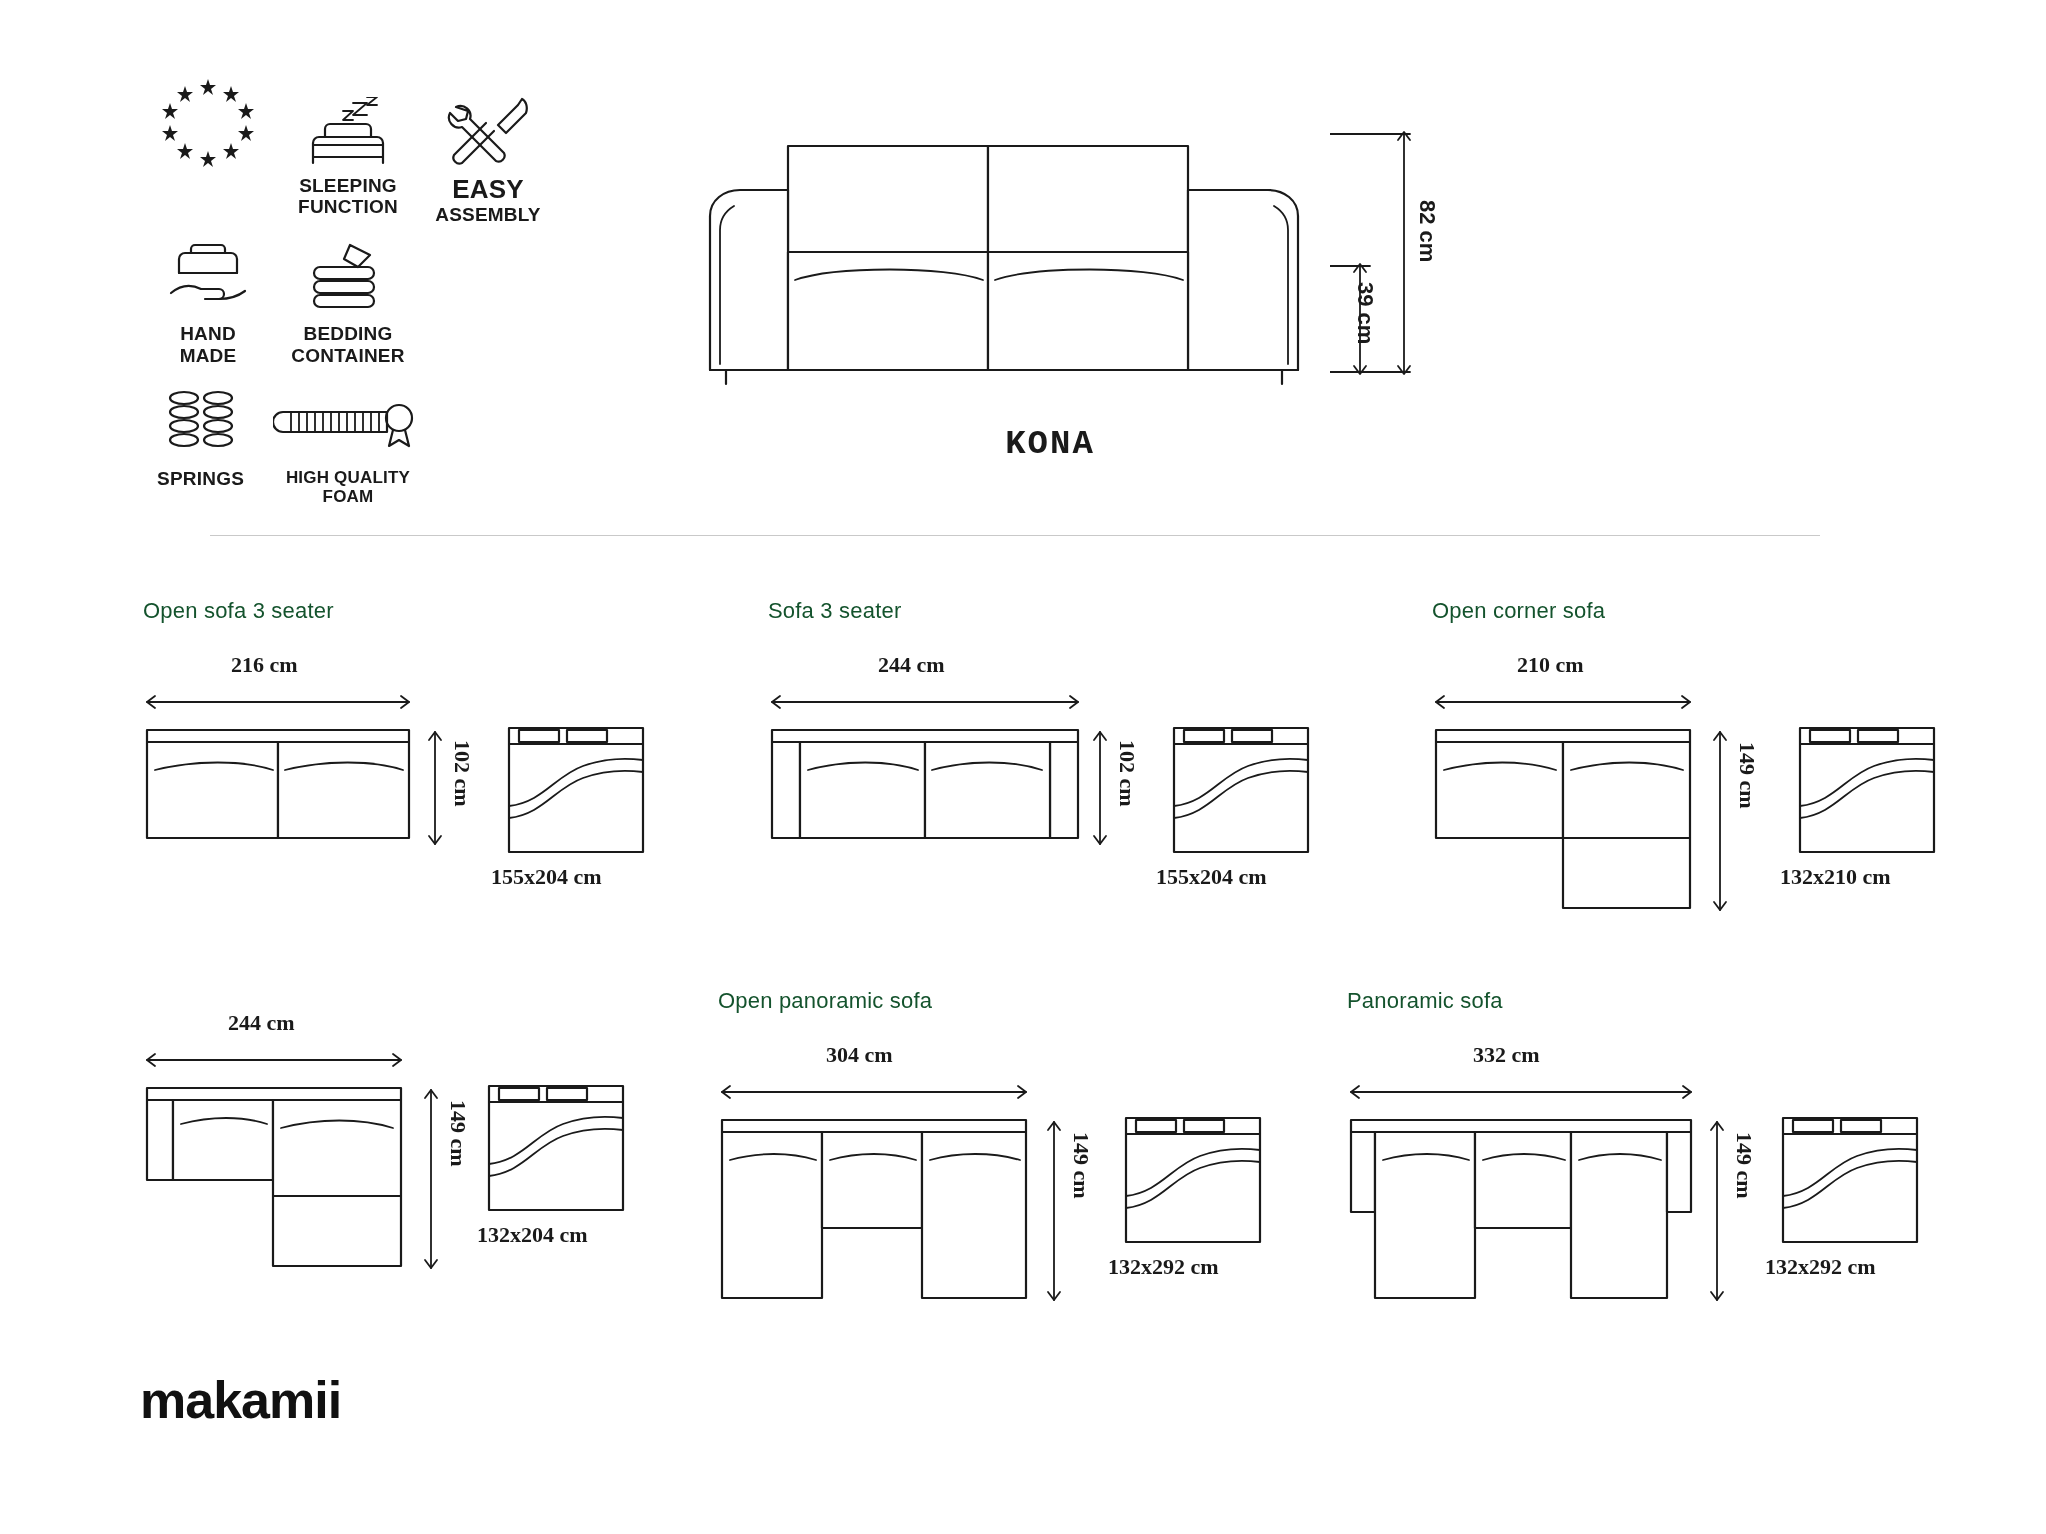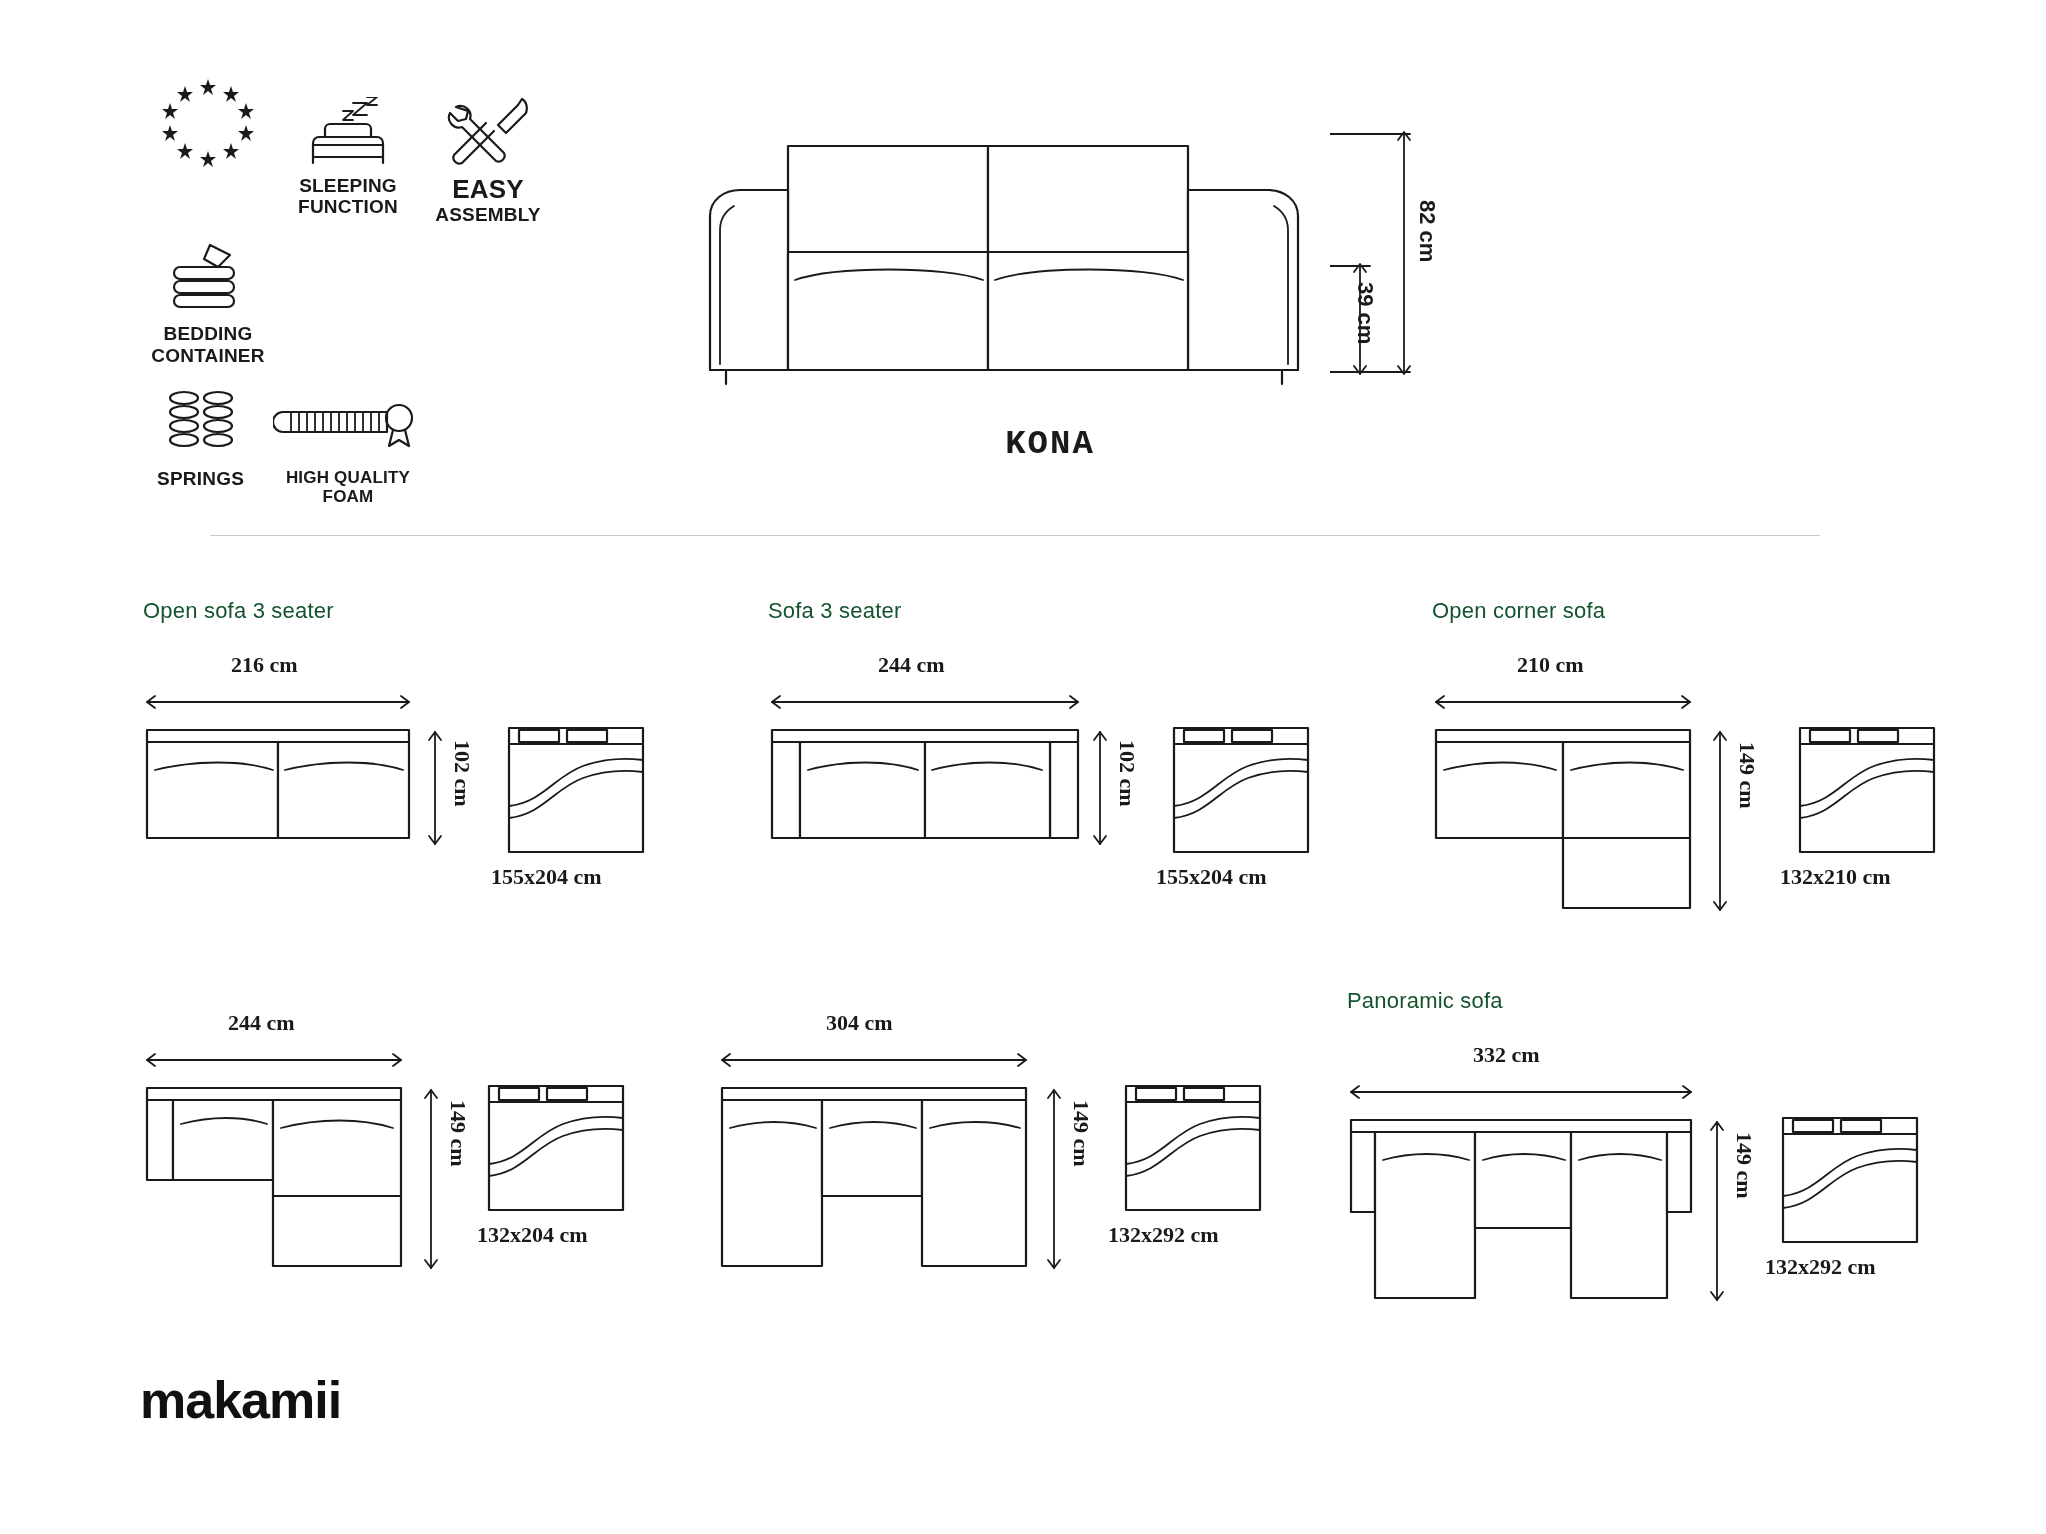--- a/index.html
+++ b/index.html
@@ -190,20 +190,33 @@
             <path class="ln" d="M72 8 l-20 20 l8 8 l20 -20 c2 -6 0 -12 -4 -14 z"></path>
             <path class="ln" d="M48 34 l-32 32 a6 6 0 0 1 -8 -8 l32 -32"></path>
           </svg>
         </div>
         <span class="cap" style="font-size:26px">EASY</span>
         <span class="cap">ASSEMBLY</span>
       </div>
     </div>
 
     <div class="feat-row" style="margin-top:18px">
+      <div class="feat">
+        <div class="glyph">
+          <svg width="86" height="74" viewBox="0 0 86 74">
+            <path class="ln" d="M20 12 h46 a6 6 0 0 1 6 6 v14 h-58 v-14 a6 6 0 0 1 6 -6 z"></path>
+            <path class="ln" d="M14 32 h58"></path>
+            <path class="ln" d="M26 12 v-4 a4 4 0 0 1 4 -4 h26 a4 4 0 0 1 4 4 v4"></path>
+            <path class="ln" d="M6 52 c12 -10 22 -8 30 -4 h18 a5 5 0 0 1 0 10 h-14"></path>
+            <path class="ln" d="M54 58 c10 0 18 -2 26 -8"></path>
+          </svg>
+        </div>
+        <span class="cap">HAND</span>
+        <span class="cap">MADE</span>
+      </div>
 
       <div class="feat">
         <div class="glyph">
           <svg width="84" height="74" viewBox="0 0 84 74">
             <path class="ln" d="M44 4 l20 10 l-12 12 l-14 -8 z"></path>
             <path class="ln" d="M14 26 h48 a6 6 0 0 1 0 12 h-48 a6 6 0 0 1 0 -12 z"></path>
             <path class="ln" d="M14 40 h48 a6 6 0 0 1 0 12 h-48 a6 6 0 0 1 0 -12 z"></path>
             <path class="ln" d="M14 54 h48 a6 6 0 0 1 0 12 h-48 a6 6 0 0 1 0 -12 z"></path>
           </svg>
         </div>
@@ -450,20 +463,21 @@
         <path class="ln" d="M16 8 h40 v12 h-40 z"></path>
         <path class="ln" d="M64 8 h40 v12 h-40 z"></path>
         <path class="ln-thin" d="M6 84 c34 -4 46 -30 74 -40 c22 -8 44 -8 60 -6"></path>
         <path class="ln-thin" d="M6 96 c34 -4 46 -30 74 -40 c22 -8 44 -8 60 -6"></path>
       </svg>
       <div class="bed-label" style="left:334px;top:234px">132x204 cm</div>
     </div>
   </div>
 
   <div class="variant" style="left:718px;top:988px">
+    <div class="vtitle">Open panoramic sofa</div>
     <div class="vbody">
       <svg style="position:absolute;left:0px;top:62px" width="312" height="20">
         <g class="ln-thin">
           <path d="M4 10 h304"></path>
           <path d="M12 4 l-8 6 l8 6"></path>
           <path d="M300 4 l8 6 l-8 6"></path>
         </g>
       </svg>
       <div class="dim-label" style="left:108px;top:22px">304 cm</div>
       <svg style="position:absolute;left:0px;top:96px" width="320" height="190">

